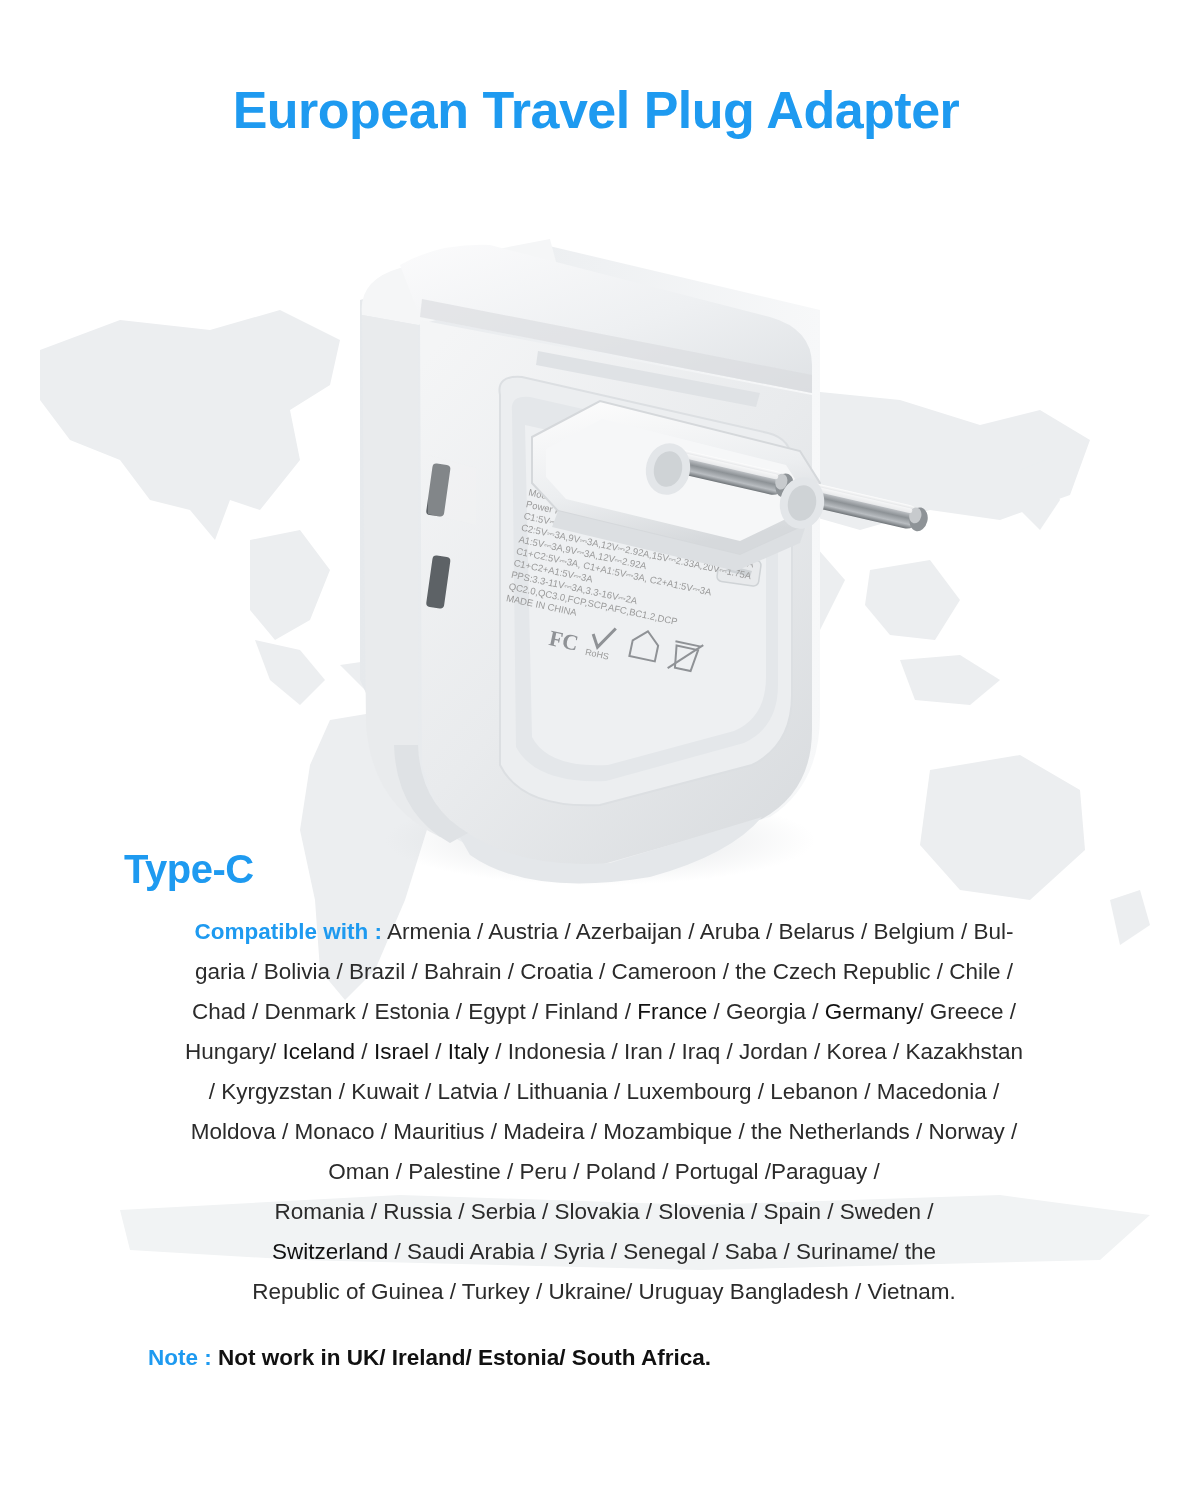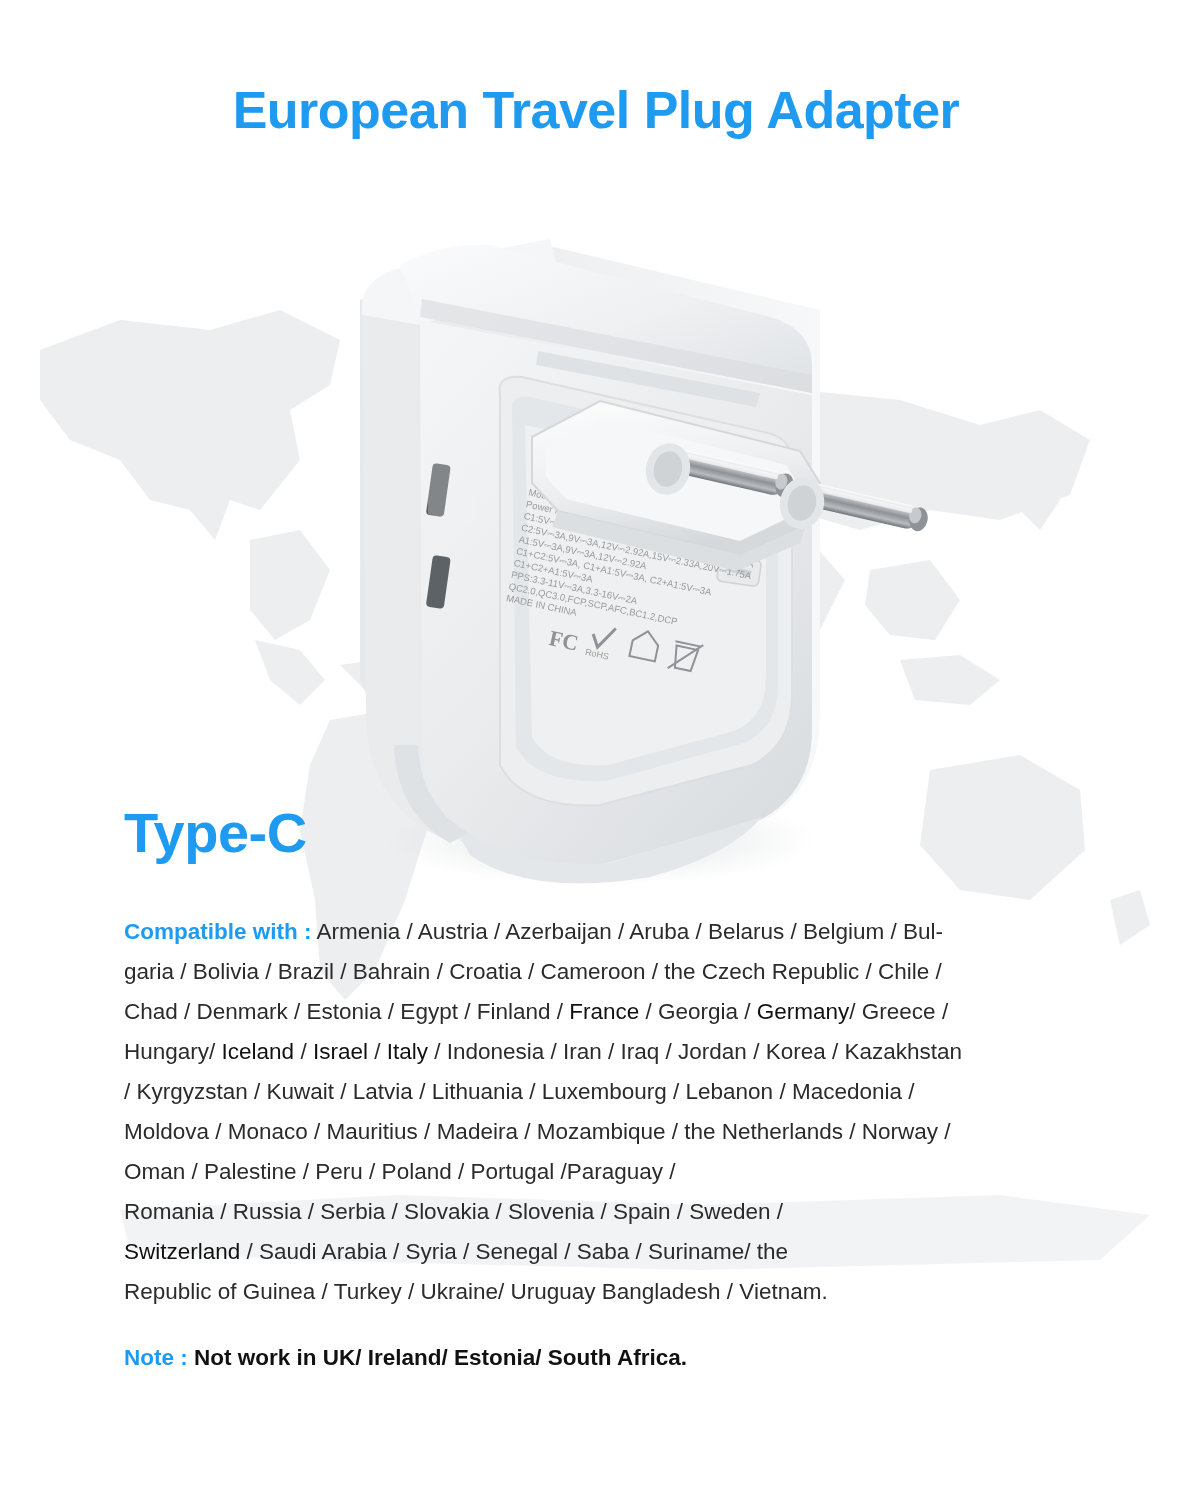--- a/index.html
+++ b/index.html
@@ -51,39 +51,39 @@
     z-index: 2;
   }
   .product-stage svg {
     display: block;
   }
 
   
   .type-label {
     position: absolute;
     left: 124px;
-    top: 800px;
-    font-size: 56px;
+    top: 847px;
+    font-size: 40px;
     font-weight: 700;
     color: #1e9af0;
     letter-spacing: -0.5px;
     z-index: 3;
   }
 
   
   .compat-block {
     position: absolute;
     left: 124px;
     top: 912px;
     width: 960px;
     font-size: 22.5px;
     line-height: 40px;
     color: #2b2b2b;
     z-index: 3;
-    text-align: left;
+    text-align: center;
   }
   .compat-lead {
     color: #1e9af0;
     font-weight: 700;
   }
   .b {
     font-weight: 400;
     color: #111;
   }
 
@@ -92,20 +92,21 @@
     left: 124px;
     top: 1345px;
     font-size: 22.5px;
     font-weight: 700;
     color: #111;
     z-index: 3;
   }
   .note-lead {
     color: #1e9af0;
     font-weight: 700;
+    margin-left: 24px;
   }
 
   
   .device-text {
     font-family: "Liberation Sans", sans-serif;
     font-size: 9.5px;
     fill: #9a9a9a;
   }
 </style>
 </head>

